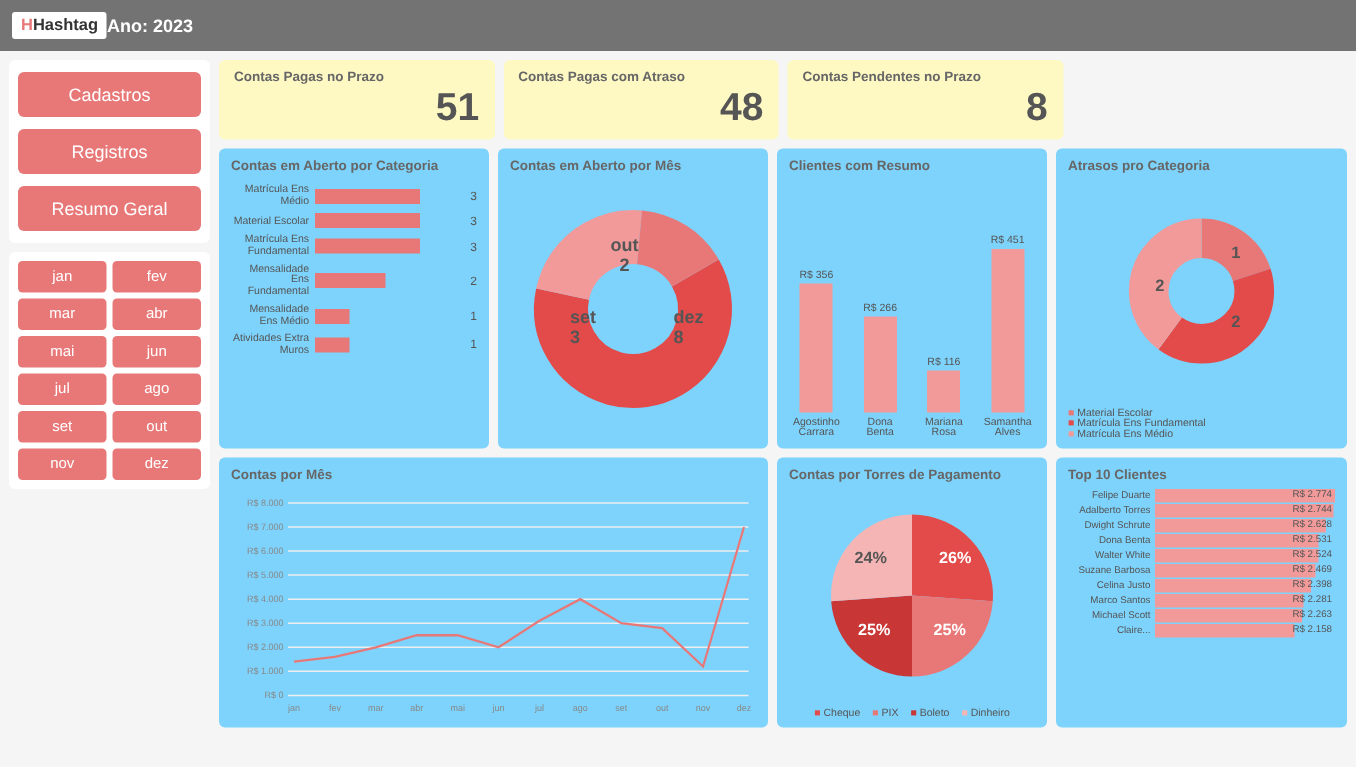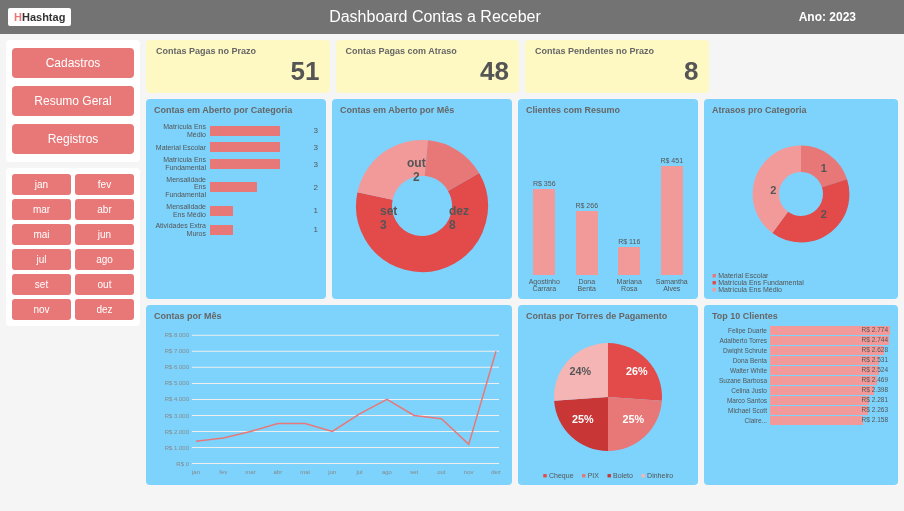--- a/index.html
+++ b/index.html
@@ -43,30 +43,29 @@
   .top10-lbl { width:58px; text-align:right; padding-right:3px; white-space:nowrap; overflow:hidden; text-overflow:ellipsis; }
   .top10-track { flex:1; height:9px; position:relative; }
   .top10-fill { background:#f29a9a; height:9px; }
   .top10-val { position:absolute; right:2px; top:0; font-size:6.5px; }
 </style>
 </head>
 <body>
 
 <div class="header">
   <div class="logo"><span class="logo-hash">H</span><span>Hashtag</span></div>
-  <div class="title">Dashboard Contas a Receber</div>
   <div class="year">Ano: 2023</div>
 </div>
 
 <div class="body">
   <div class="sidebar">
     <div class="nav-wrap" id="nav">
         <button class="nav-btn">Cadastros</button>
+        <button class="nav-btn">Registros</button>
         <button class="nav-btn">Resumo Geral</button>
-        <button class="nav-btn">Registros</button>
       </div>
     <div class="months-wrap" id="months">
         <button class="month-btn">jan</button>
         <button class="month-btn">fev</button>
         <button class="month-btn">mar</button>
         <button class="month-btn">abr</button>
         <button class="month-btn">mai</button>
         <button class="month-btn">jun</button>
         <button class="month-btn">jul</button>
         <button class="month-btn">ago</button>

